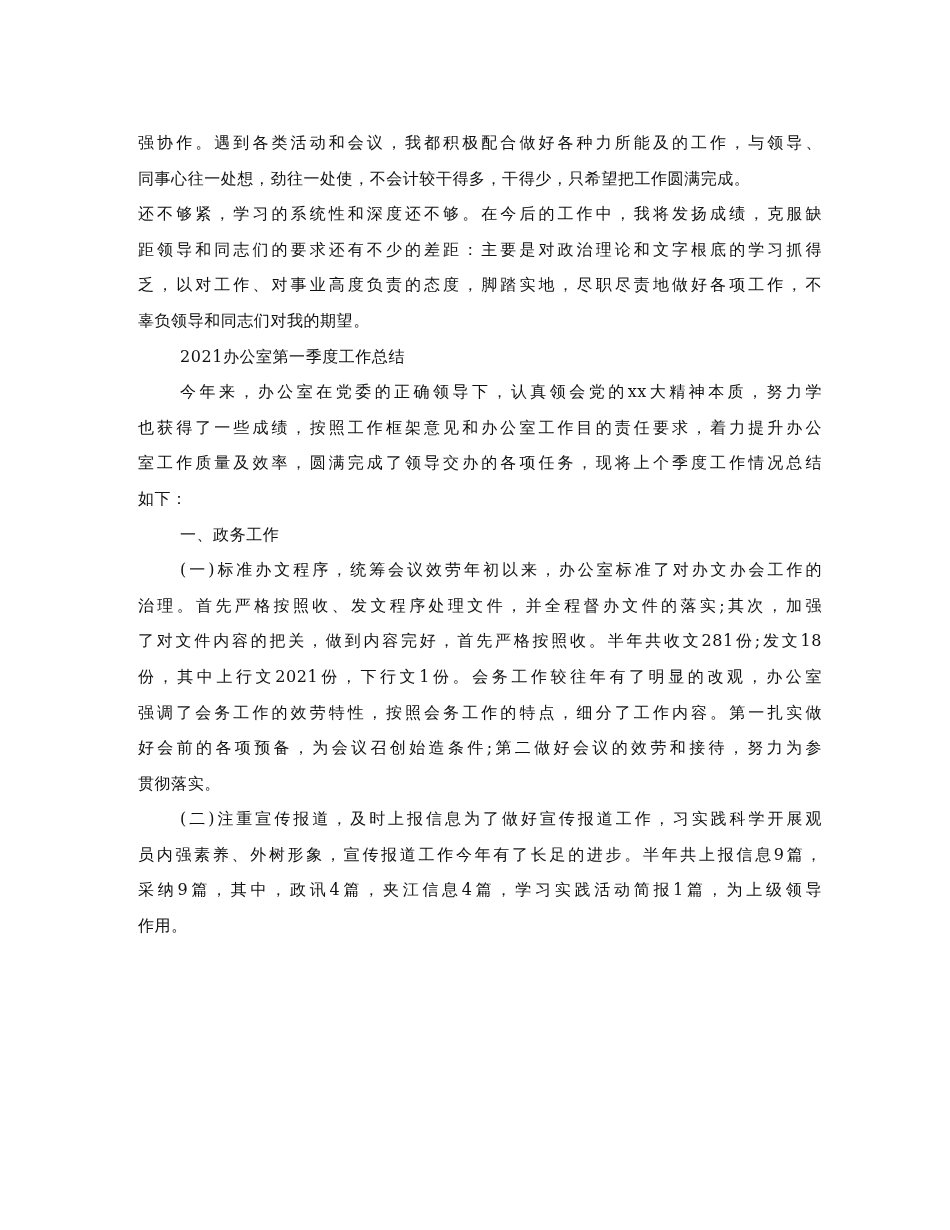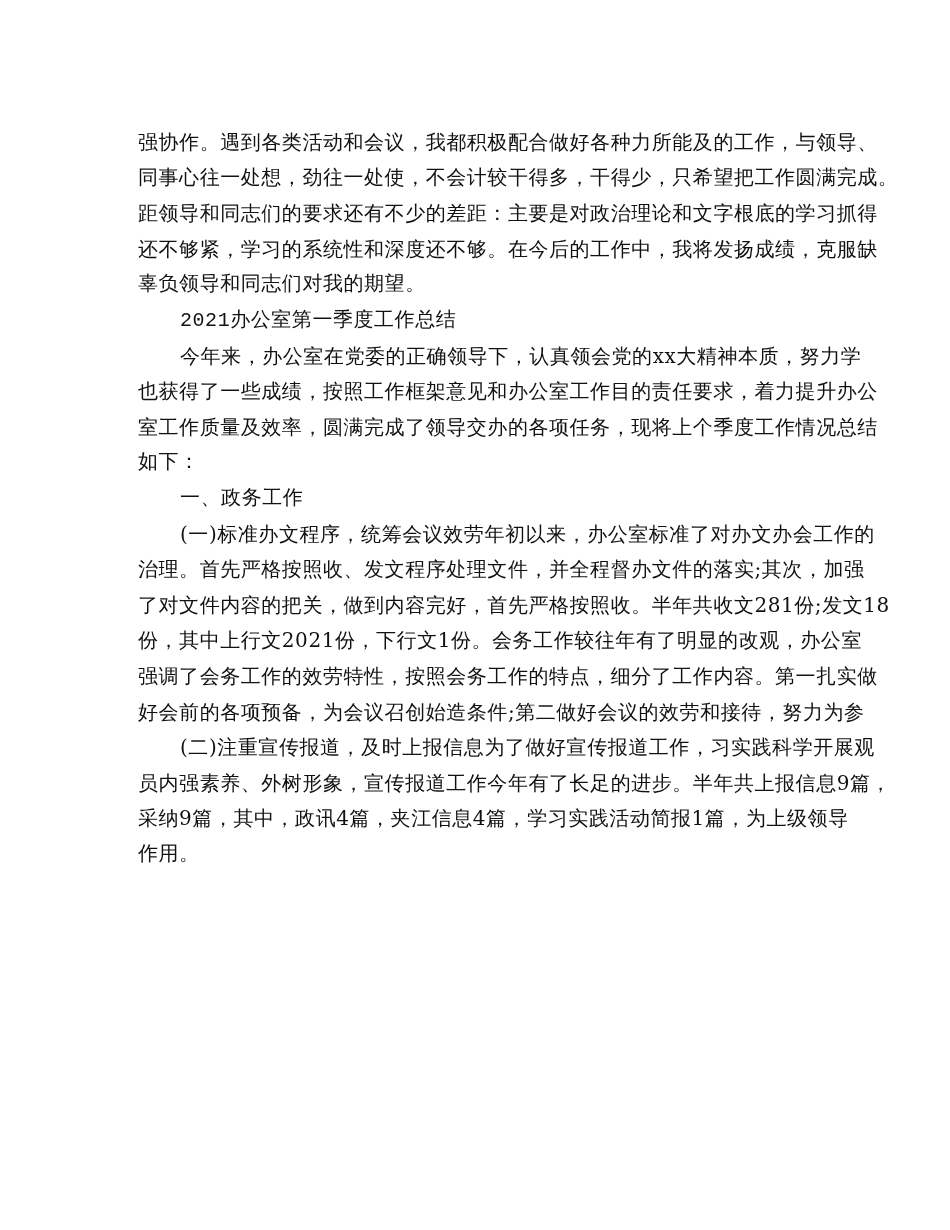--- a/index.html
+++ b/index.html
@@ -16,53 +16,54 @@
   .page {
     position: absolute;
     left: 138px;
     top: 125px;
     width: 684px;
   }
   .line {
     height: 35.6px;
     line-height: 35.6px;
     font-family: "DejaVu Serif", "Liberation Serif", serif;
-    font-size: 20px;
+    font-size: 16px;
     color: #111111;
     white-space: nowrap;
     letter-spacing: 0.55px;
     text-align: justify;
     text-align-last: justify;
   }
   .line.last {
     text-align-last: left;
-    font-family: Liberation Mono, monospace;
   }
   .line.indent {
     padding-left: 42px;
   }
 </style>
 </head>
 <body>
 
 <div class="page">
   <div class="line">强协作。遇到各类活动和会议，我都积极配合做好各种力所能及的工作，与领导、</div>
   <div class="line last">同事心往一处想，劲往一处使，不会计较干得多，干得少，只希望把工作圆满完成。</div>
+  <div class="line">还不够紧，学习的系统性和深度还不够。在今后的工作中，我将发扬成绩，克服缺</div>
   <div class="line">距领导和同志们的要求还有不少的差距：主要是对政治理论和文字根底的学习抓得</div>
-  <div class="line">还不够紧，学习的系统性和深度还不够。在今后的工作中，我将发扬成绩，克服缺</div>
+  <div class="line">乏，以对工作、对事业高度负责的态度，脚踏实地，尽职尽责地做好各项工作，不</div>
   <div class="line last">辜负领导和同志们对我的期望。</div>
   <div class="line indent last">2021办公室第一季度工作总结</div>
   <div class="line indent">今年来，办公室在党委的正确领导下，认真领会党的xx大精神本质，努力学</div>
   <div class="line">也获得了一些成绩，按照工作框架意见和办公室工作目的责任要求，着力提升办公</div>
   <div class="line">室工作质量及效率，圆满完成了领导交办的各项任务，现将上个季度工作情况总结</div>
   <div class="line last">如下：</div>
   <div class="line indent last">一、政务工作</div>
   <div class="line indent">(一)标准办文程序，统筹会议效劳年初以来，办公室标准了对办文办会工作的</div>
   <div class="line">治理。首先严格按照收、发文程序处理文件，并全程督办文件的落实;其次，加强</div>
   <div class="line">了对文件内容的把关，做到内容完好，首先严格按照收。半年共收文281份;发文18</div>
   <div class="line">份，其中上行文2021份，下行文1份。会务工作较往年有了明显的改观，办公室</div>
   <div class="line">强调了会务工作的效劳特性，按照会务工作的特点，细分了工作内容。第一扎实做</div>
   <div class="line">好会前的各项预备，为会议召创始造条件;第二做好会议的效劳和接待，努力为参</div>
+  <div class="line last">贯彻落实。</div>
   <div class="line indent">(二)注重宣传报道，及时上报信息为了做好宣传报道工作，习实践科学开展观</div>
   <div class="line">员内强素养、外树形象，宣传报道工作今年有了长足的进步。半年共上报信息9篇，</div>
   <div class="line">采纳9篇，其中，政讯4篇，夹江信息4篇，学习实践活动简报1篇，为上级领导</div>
   <div class="line last">作用。</div>
 </div>
 
 </body></html>

